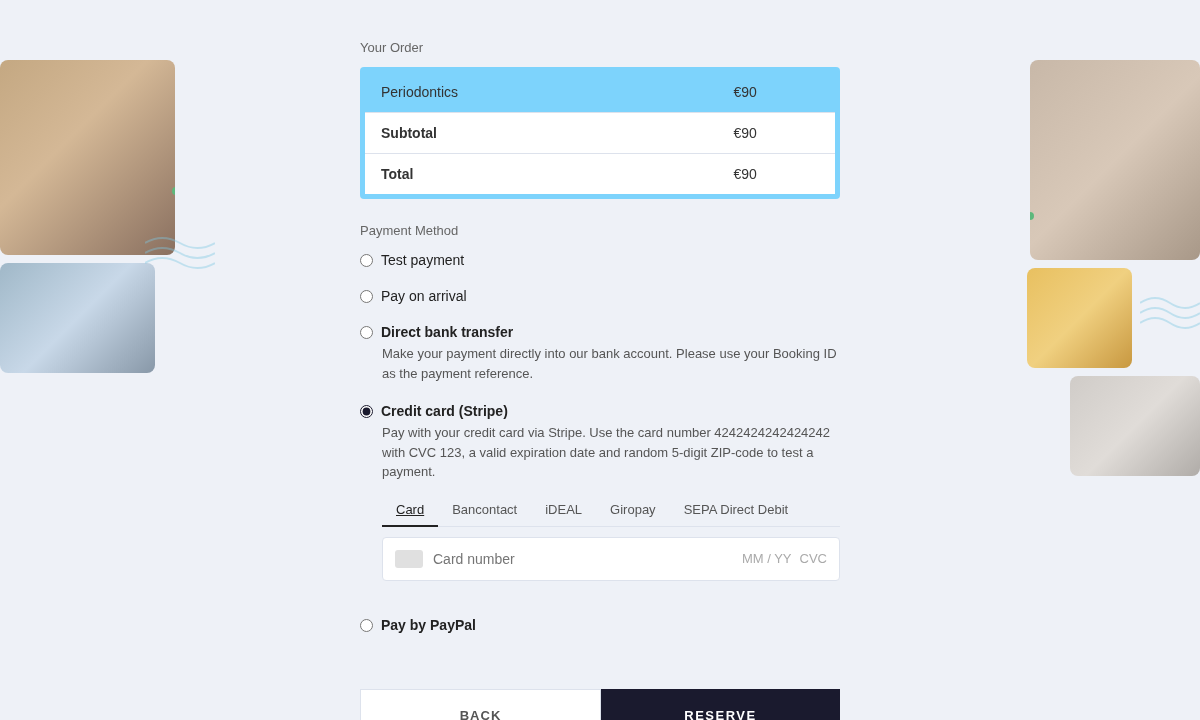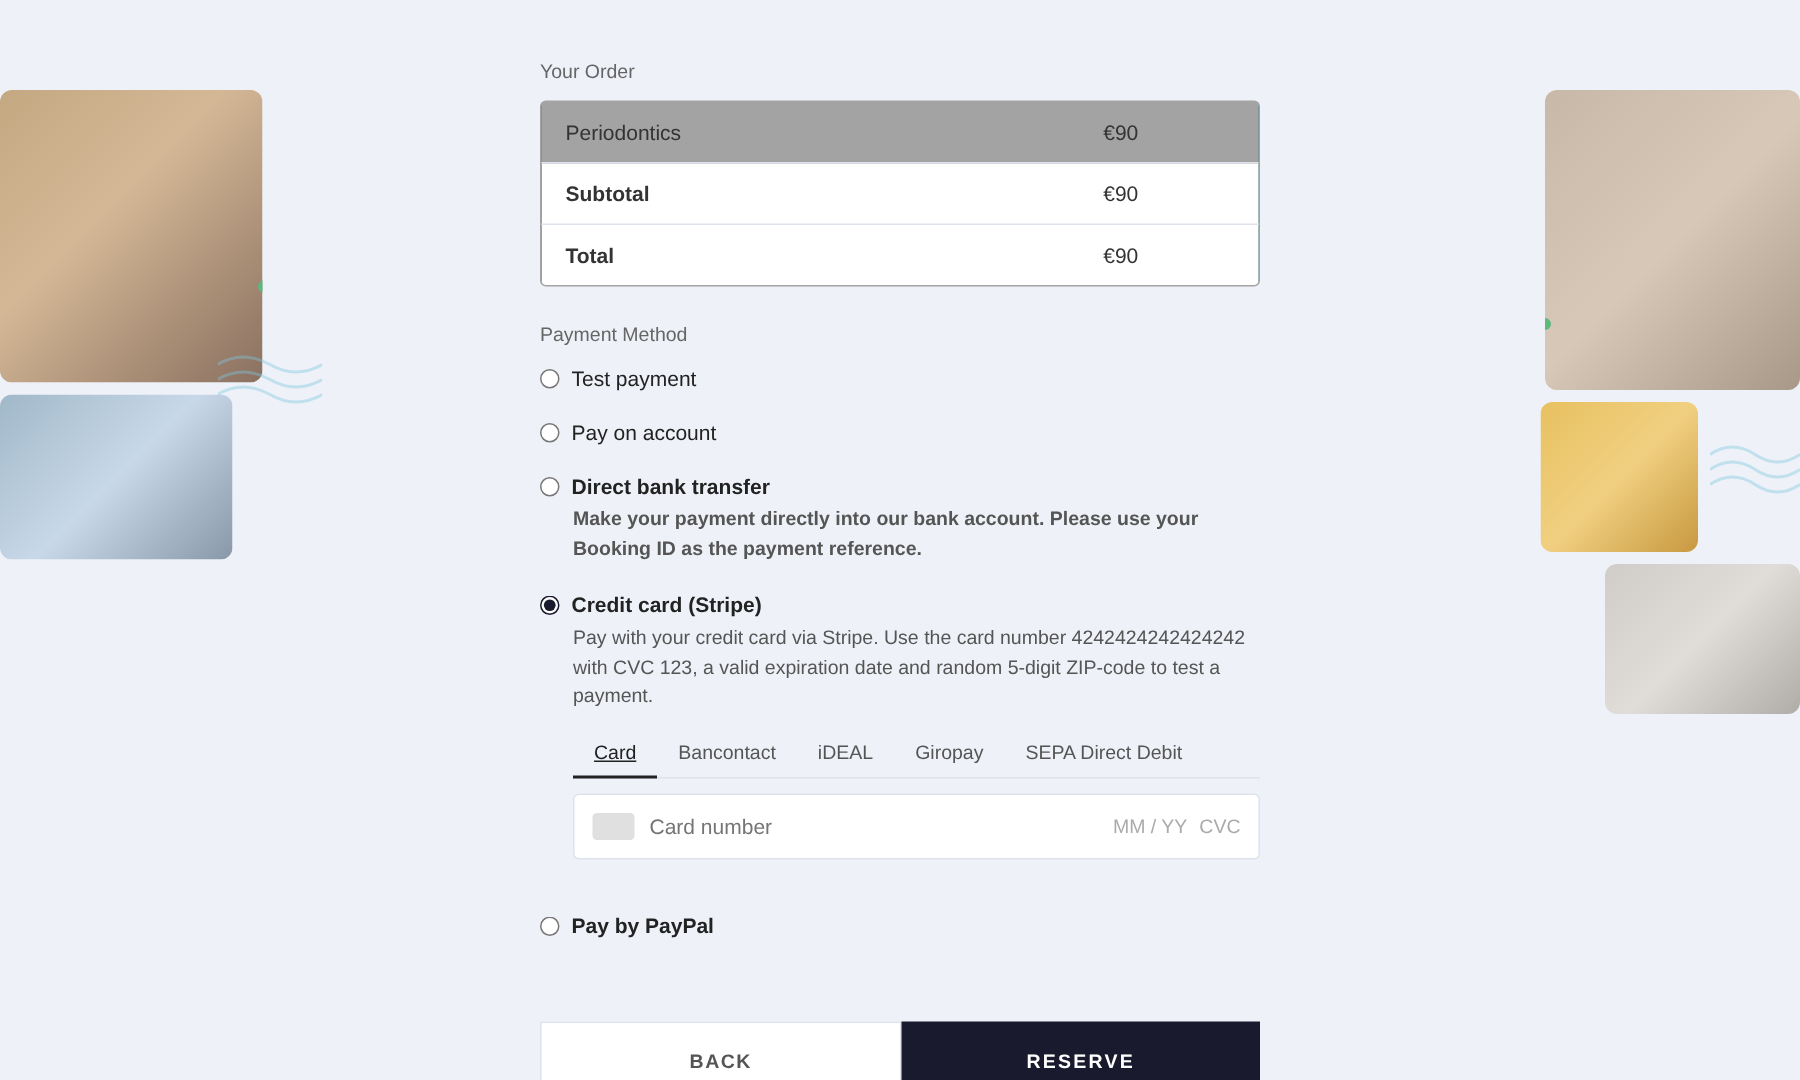--- a/index.html
+++ b/index.html
@@ -68,22 +68,22 @@
       font-size: 13px;
       color: #666;
       margin-bottom: 12px;
       font-weight: 400;
     }
 
     
     .order-table {
       width: 100%;
       border-collapse: collapse;
-      border: 1px solid #0f766e;
-      background: #a3a3a3;
+      border: 5px solid #0f766e;
+      background: #7dd3fc;
       border-radius: 4px;
       margin-bottom: 24px;
       overflow: hidden;
     }
     .order-table td {
       padding: 12px 16px;
       border-bottom: 1px solid #dde2ec;
       font-size: 14px;
     }
     .order-table tr:last-child td {
@@ -361,29 +361,29 @@
 
       <div class="payment-options">
 
         <label class="radio-option">
           <input type="radio" name="payment" style="">
           <span class="radio-label">Test payment</span>
         </label>
 
         <label class="radio-option">
           <input type="radio" name="payment" style="">
-          <span class="radio-label">Pay on account</span>
+          <span class="radio-label">Pay on arrival</span>
         </label>
 
         <div>
           <label class="radio-option">
             <input type="radio" name="payment" style="">
             <span class="radio-label bold">Direct bank transfer</span>
           </label>
-          <p class="radio-description" style="margin-left: 22px; font-weight: bold;">Make your payment directly into our bank account. Please use your Booking ID as the payment reference.</p>
+          <p class="radio-description" style="margin-left: 22px;">Make your payment directly into our bank account. Please use your Booking ID as the payment reference.</p>
         </div>
 
         <div>
           <label class="radio-option">
             <input type="radio" name="payment" checked="" style="">
             <span class="radio-label bold">Credit card (Stripe)</span>
           </label>
           <p class="radio-description" style="margin-left: 22px;">Pay with your credit card via Stripe. Use the card number 4242424242424242 with CVC 123, a valid expiration date and random 5-digit ZIP-code to test a payment.</p>
 
           <div class="stripe-tabs" style="margin-left: 22px;">

